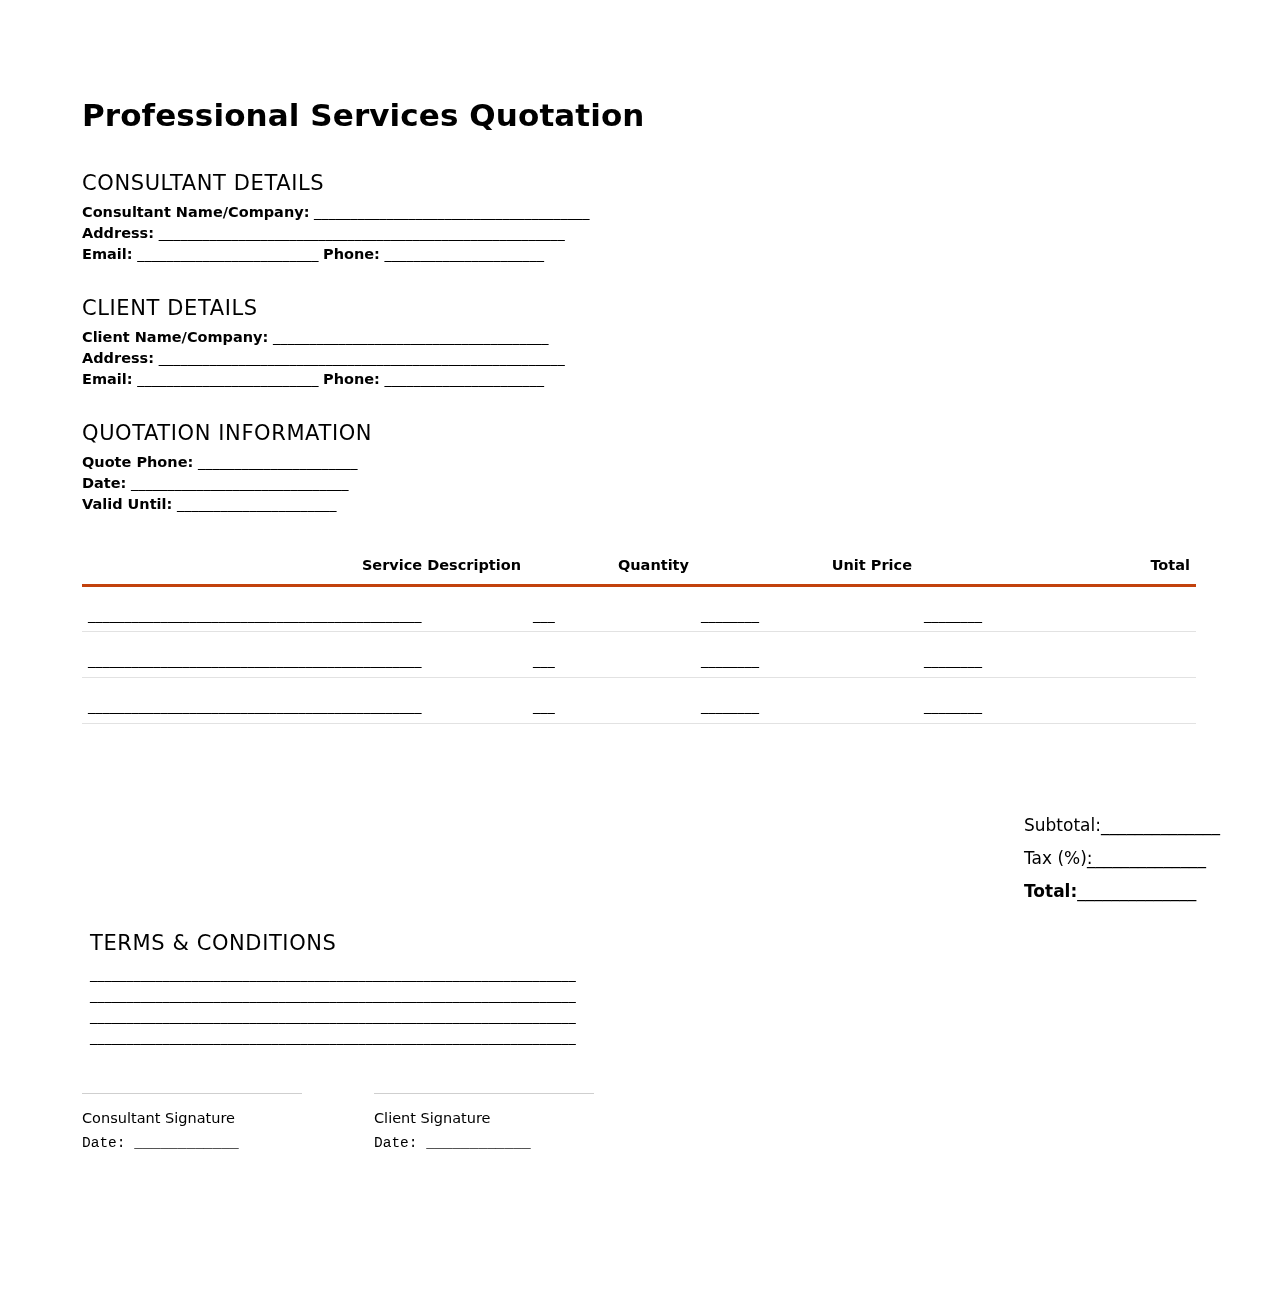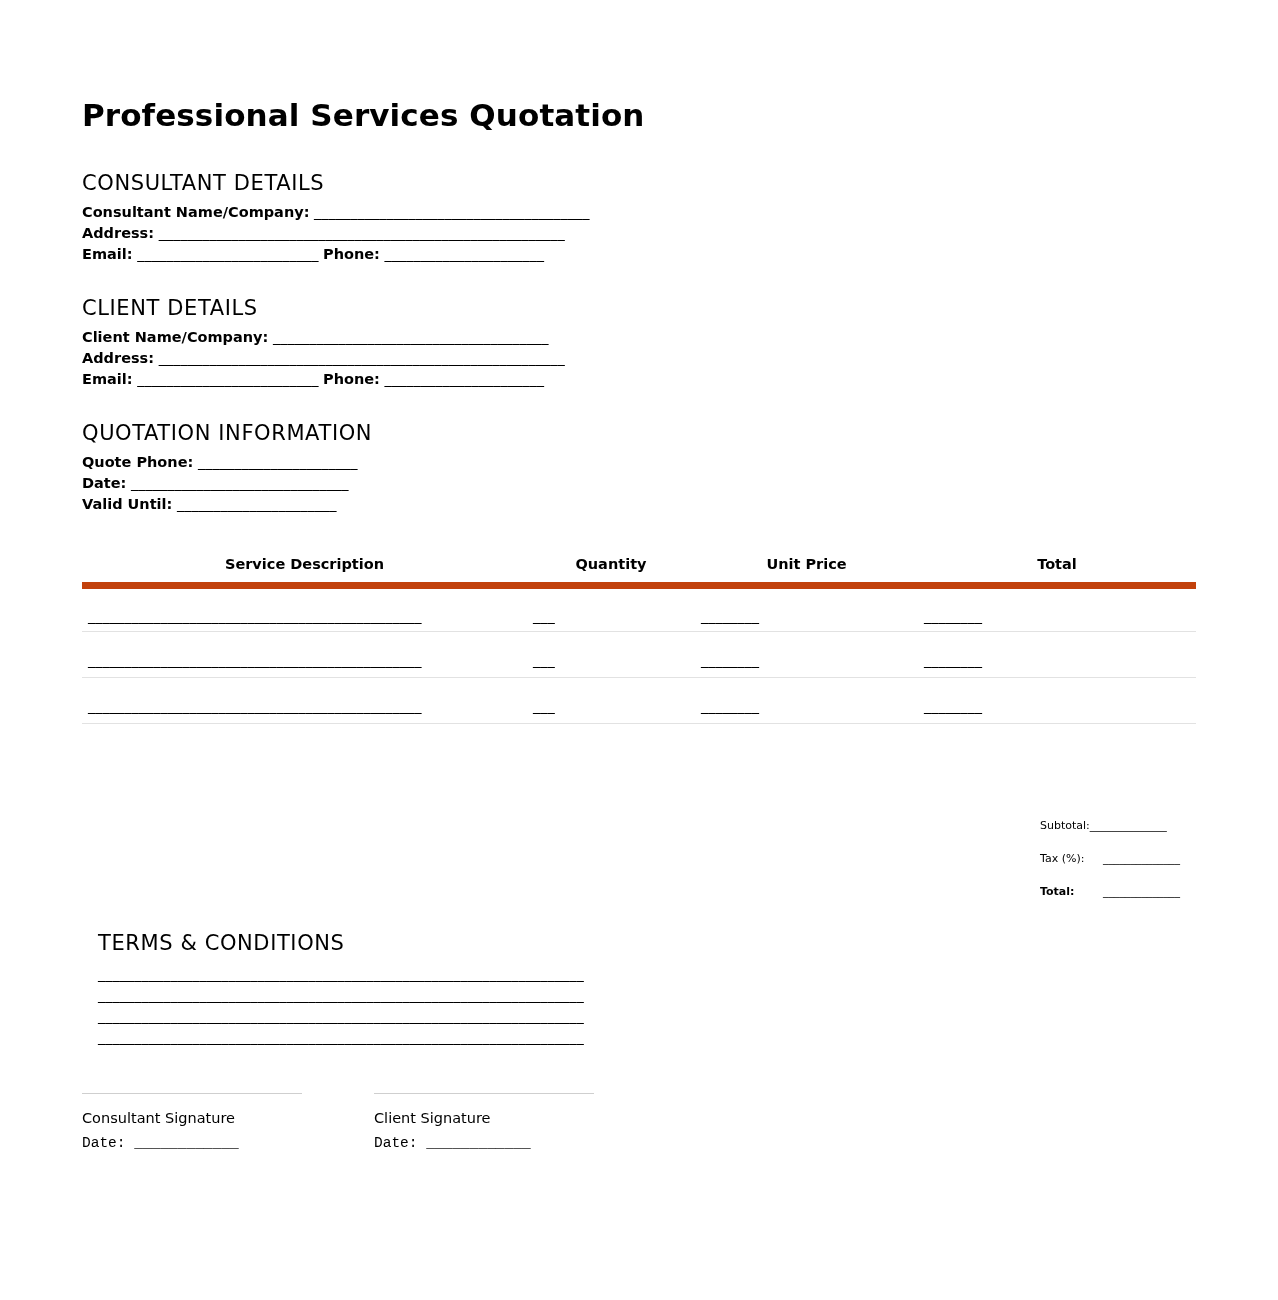--- a/index.html
+++ b/index.html
@@ -41,56 +41,56 @@
     .blank { font-weight: normal; }
 
     table.services {
       width: 1114px;
       border-collapse: collapse;
       font-size: 14.5px;
       margin-top: 16px;
     }
     table.services th {
       font-weight: 600;
-      text-align: center;
+      text-align: right;
       padding: 0 6px;
       height: 38px;
       vertical-align: middle;
-      border-bottom: 7px solid #c2410c;
+      border-bottom: 3px solid #c2410c;
     }
     table.services td {
       padding: 12px 6px 0 6px;
       height: 46px;
       vertical-align: middle;
       border-bottom: 1px solid #e2e2e2;
       white-space: nowrap;
     }
     .col-desc { width: 445px; }
     .col-qty { width: 168px; }
     .col-unit { width: 223px; }
 
     .totals {
       position: absolute;
-      right: 0;
+      right: 16px;
       top: 714px;
       width: 156px;
-      font-size: 11px;
+      font-size: 17px;
     }
     .totals .row {
       height: 33px;
       line-height: 33px;
       display: flex;
       white-space: nowrap;
     }
     .totals .row .tlabel { width: 63px; }
     .totals .row.bold { font-weight: bold; }
 
     .terms {
       position: absolute;
-      left: 16px;
+      left: 8px;
       top: 837px;
     }
     .terms .lines {
       margin-top: 10px;
       font-size: 14.5px;
       line-height: 21px;
       white-space: nowrap;
     }
 
     .signatures {

